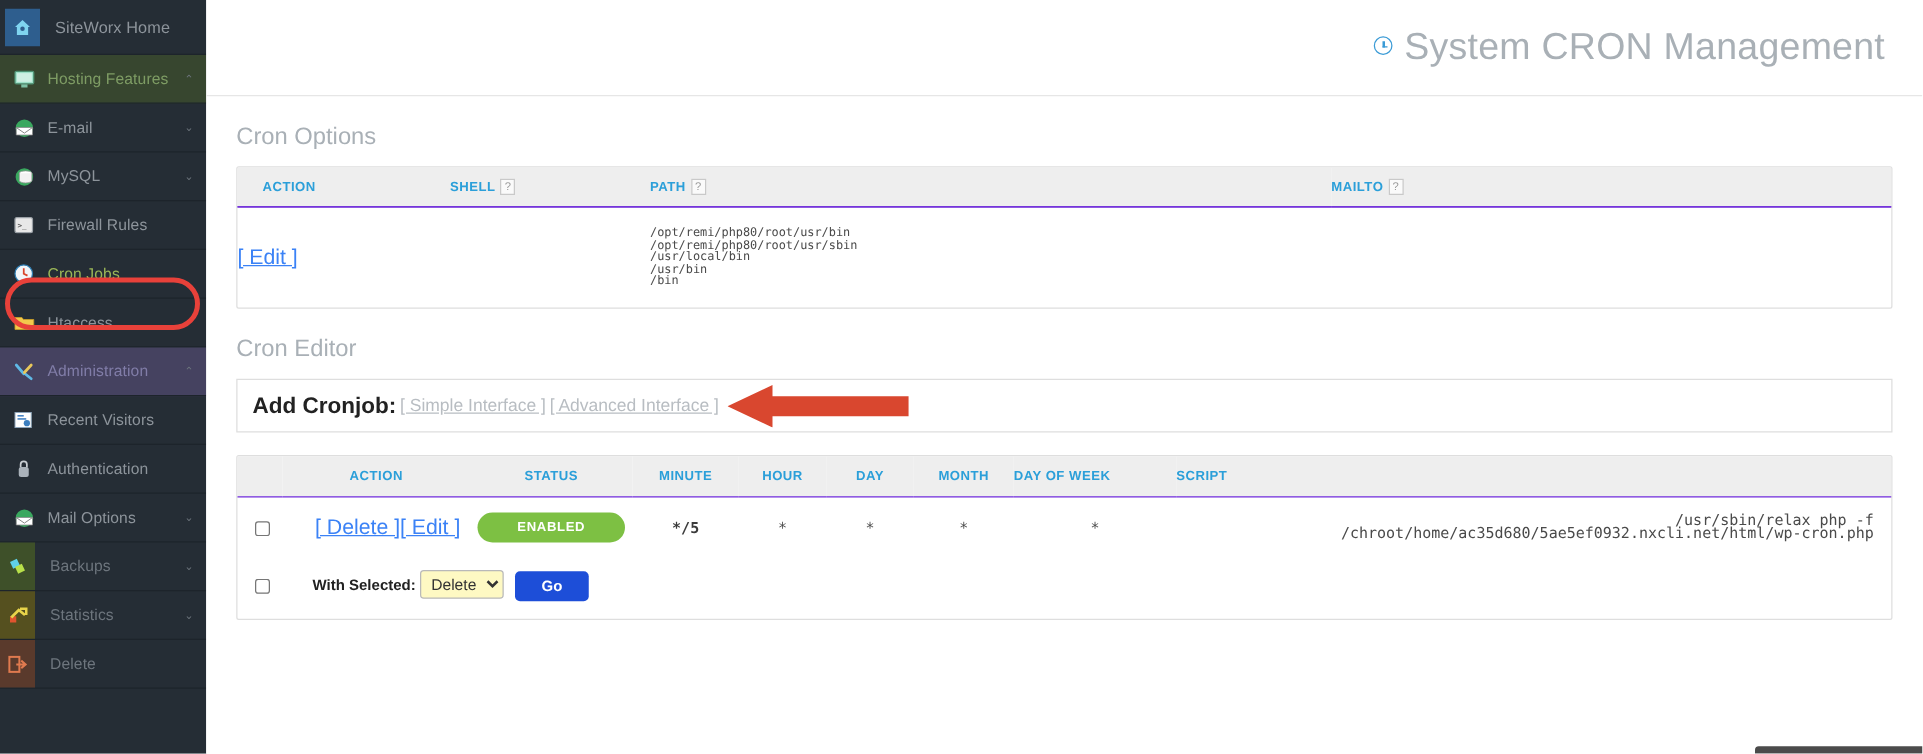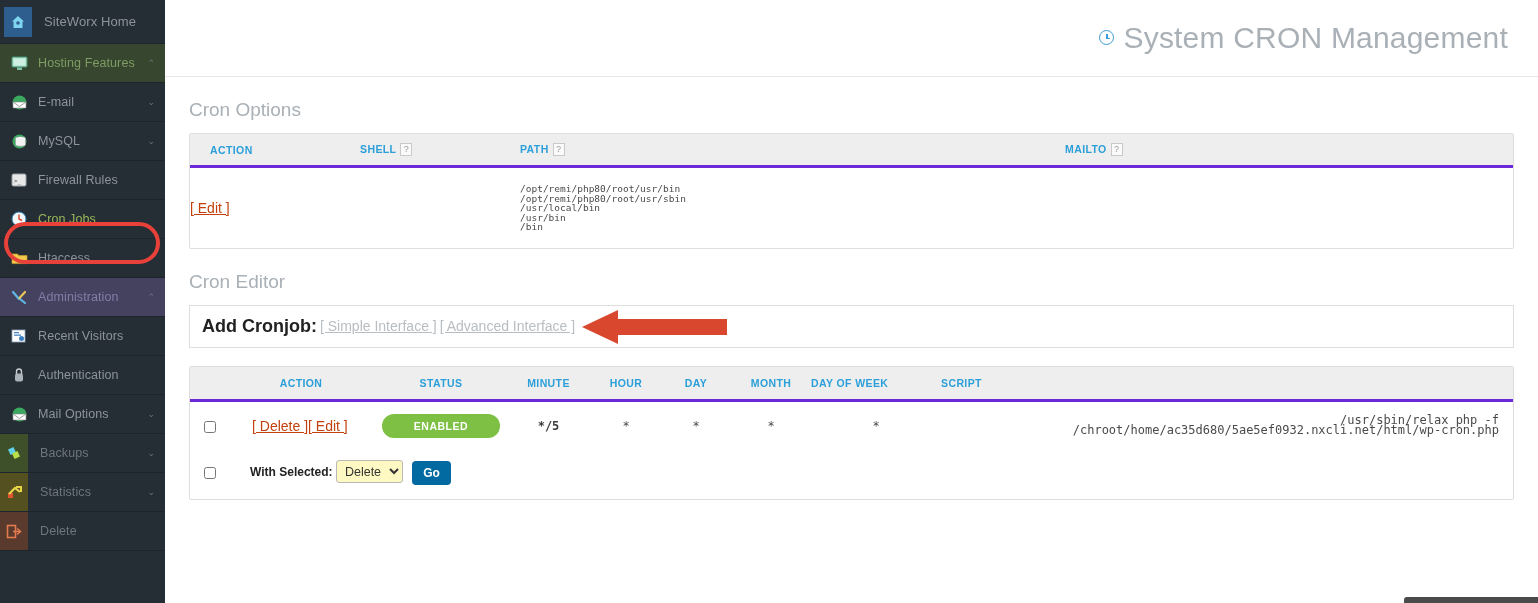--- a/index.html
+++ b/index.html
@@ -121,21 +121,21 @@
 
   table.grid { width: 100%; border-collapse: collapse; }
   table.grid thead tr { background: #eeeeee; }
   table.grid thead th {
     color: #2b9fd9;
     font-size: 10.5px;
     font-weight: bold;
     letter-spacing: .4px;
     text-align: left;
     padding: 9px 0 9px 0;
-    border-bottom: 3px solid #6d28d9;
+    border-bottom: 1px solid #6d28d9;
     white-space: nowrap;
   }
   .help-box {
     display: inline-block;
     border: 1px solid #c9c9c9;
     color: #9a9a9a;
     background: #fafafa;
     font-size: 9px;
     line-height: 11px;
     width: 12px; height: 13px;
@@ -145,21 +145,21 @@
     font-weight: normal;
   }
 
   .mono {
     font-family: "DejaVu Sans Mono", "Liberation Mono", monospace;
     font-size: 9.5px;
     color: #4a4a4a;
     line-height: 9.6px;
     white-space: pre;
   }
-  .edit-link { color: #c2410c; font-size: 14px; }
+  .edit-link { color: #3b82f6; font-size: 17px; }
 
   
   #opt-row td { padding: 16px 0; vertical-align: middle; }
   #opt-action { padding-left: 20px; width: 170px; }
   #opt-shell { width: 160px; }
   #opt-path  { }
 
   
   #addbar {
     border: 1px solid #dedede;
@@ -238,27 +238,27 @@
     font-family: "Liberation Sans", sans-serif;
     font-size: 12.5px;
     padding: 3px 4px;
     border: 1px solid #b9b9b9;
     border-radius: 3px;
     background: #fef9c3;
     color: #333;
     height: 23px;
   }
   .go-btn {
-    background: #0369a1;
+    background: #1d4ed8;
     color: #fff;
     border: none;
     border-radius: 4px;
     font-size: 12px;
     font-weight: bold;
-    padding: 5px 11px;
+    padding: 5px 21px;
     cursor: pointer;
     margin-left: 6px;
     vertical-align: middle;
   }
 
   
   #bottom-toast {
     position: absolute;
     left: 1239px;
     bottom: 0;

